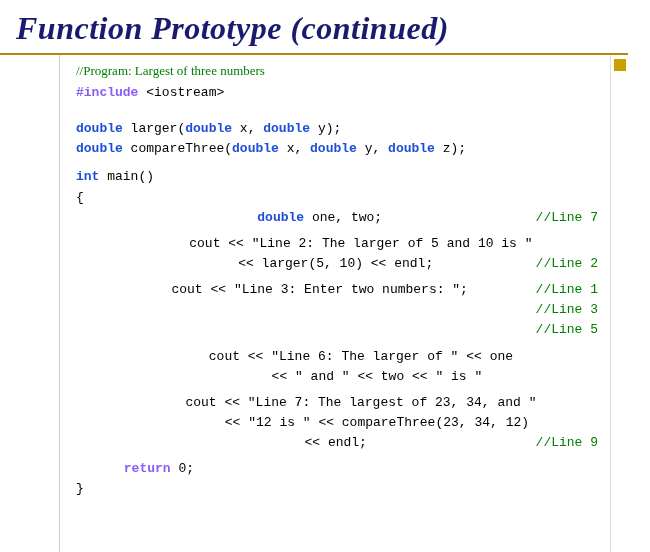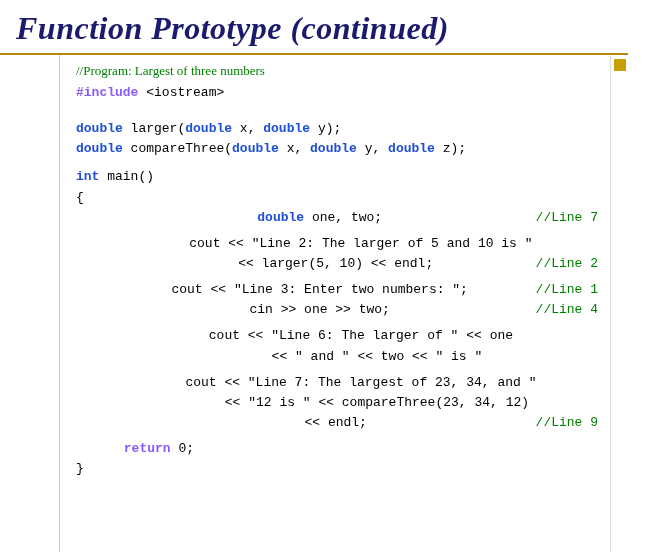--- a/index.html
+++ b/index.html
@@ -198,28 +198,25 @@
 
         <div class="code-line">
           <span class="code-text">
             <span style="display:inline-block;width:40px"></span>
             <span class="normal">cout &lt;&lt; "Line 3: Enter two numbers: ";</span>
           </span>
           <span class="line-comment line-label">//Line 1</span>
         </div>
 
         <div class="code-line">
-          <span class="code-text">
-            <span style="display:inline-block;width:40px"></span>
-            <span class="normal">cin &gt;&gt; one &gt;&gt; two;</span>
-          </span>
-          <span class="line-comment line-label">//Line 4</span>
-        </div>
-
-        <div class="code-line">
+          <span class="line-comment line-label">//Line 3</span>
+        </div>
+
+        <div class="code-line">
+          <span class="line-comment line-label">//Line 5</span>
         </div>
 
         <div style="height:6px"></div>
 
         <div class="code-line">
           <span class="code-text">
             <span style="display:inline-block;width:40px"></span>
             <span class="normal">cout &lt;&lt; "Line 6: The larger of " &lt;&lt; one</span>
           </span>
         </div>

